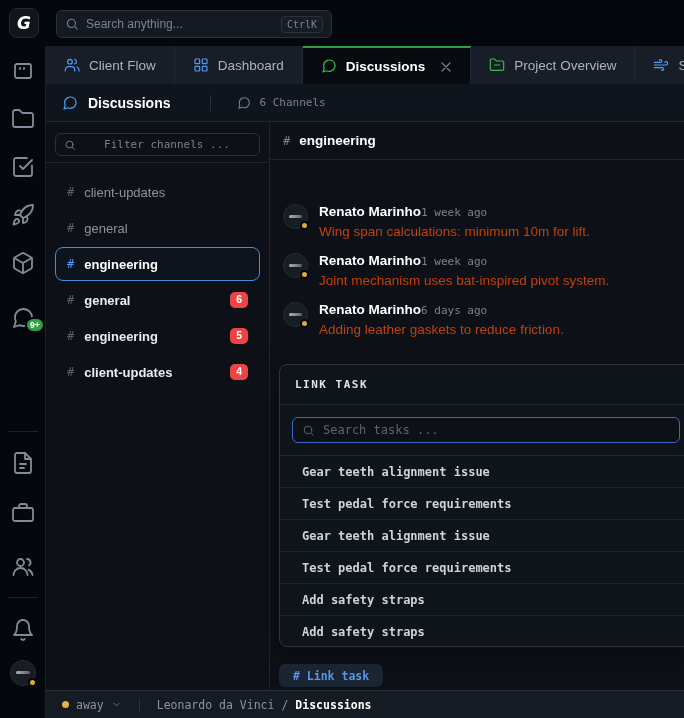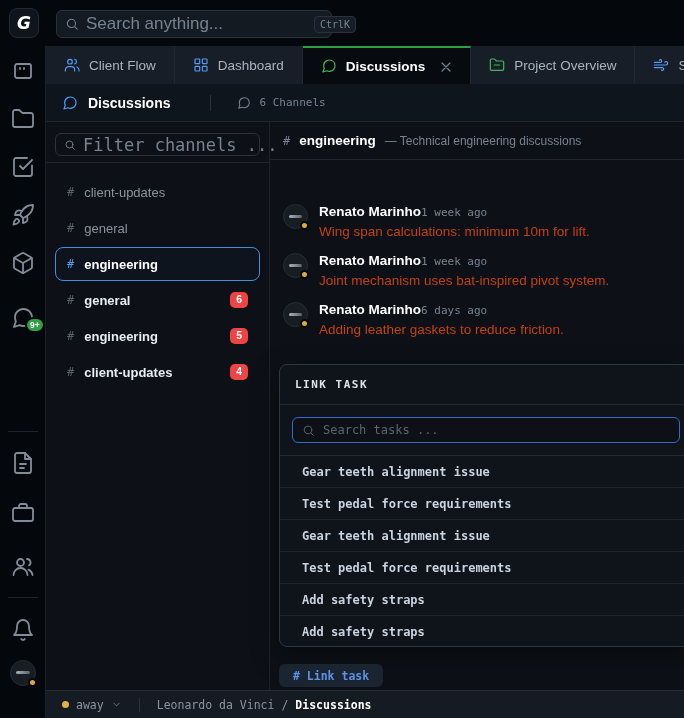--- a/index.html
+++ b/index.html
@@ -18,21 +18,21 @@
     display:flex; align-items:center; justify-content:center;
     font-weight:bold; font-style:italic; font-size:17px; font-family:"DejaVu Sans", sans-serif;
   }
   .searchbar {
     position:absolute; left:56px; top:10px; width:276px; height:28px;
     background:#141a22; border:1px solid #2b323c; border-radius:6px;
     display:flex; align-items:center; padding:0 8px; gap:7px; color:#768390;
   }
   .searchbar input {
     flex:1; background:transparent; border:none; outline:none; color:#aab4c0;
-    font-family:"Liberation Sans", sans-serif; font-size:17px;
+    font-family:"Liberation Sans", sans-serif; font-size:12px;
   }
   .searchbar input::placeholder { color:#768390; }
   .kbd {
     font-family:"DejaVu Sans Mono", monospace; font-size:10px; color:#768390;
     border:1px solid #2b323c; border-radius:4px; padding:2px 5px; background:#161d26;
   }
 
   
   .rail { position:absolute; left:0; top:46px; bottom:0; width:46px; background:#04070b; border-right:1px solid #1b222b; }
   .rail-ic { position:absolute; left:11px; width:24px; height:24px; color:#828c98; }
@@ -87,21 +87,21 @@
   
   .channels { position:absolute; left:46px; top:122px; width:224px; bottom:28px; background:#0d1117; border-right:1px solid #1e242c; }
   .chan-head { height:41px; padding:11px 9px 0; border-bottom:1px solid #1e242c; }
   .filter {
     height:23px; border:1px solid #2b323c; border-radius:6px; background:#0d1117;
     display:flex; align-items:center; gap:7px; padding:0 8px; color:#768390;
   }
   .filter svg { width:12px; height:12px; }
   .filter input {
     flex:1; background:transparent; border:none; outline:none; color:#aab4c0;
-    font-family:"DejaVu Sans Mono", monospace; font-size:17px;
+    font-family:"DejaVu Sans Mono", monospace; font-size:11px;text-align:center;
   }
   .filter input::placeholder { color:#768390; }
   .chan-list { padding:12px 9px; }
   .chan {
     height:34px; display:flex; align-items:center; gap:10px; padding:0 11px;
     border:1px solid transparent; border-radius:8px; margin-bottom:2px; cursor:pointer;
   }
   .chan-hash { font-family:"DejaVu Sans Mono", monospace; font-size:12px; color:#566069; }
   .chan-name { font-size:13px; color:#8b949e; }
   .chan.unread .chan-name { color:#e6edf3; font-weight:bold; }
@@ -379,21 +379,20 @@
       <span class="chan-name">client-updates</span>
       <span class="badge">4</span>
     </div>
   </div>
 </div>
 
 <div class="chat">
   <div class="chat-header">
     <span class="chat-hash">#</span>
     <span class="chat-name">engineering</span>
-    <span class="chat-topic">— Technical engineering discussions</span>
   </div>
 
   <div class="messages">
     <div class="msg">
       <span class="msg-avatar">
           <span class="status-dot"></span>
         </span>
       <div class="msg-body">
         <div class="msg-head">
           <span class="author">Renato Marinho</span>

